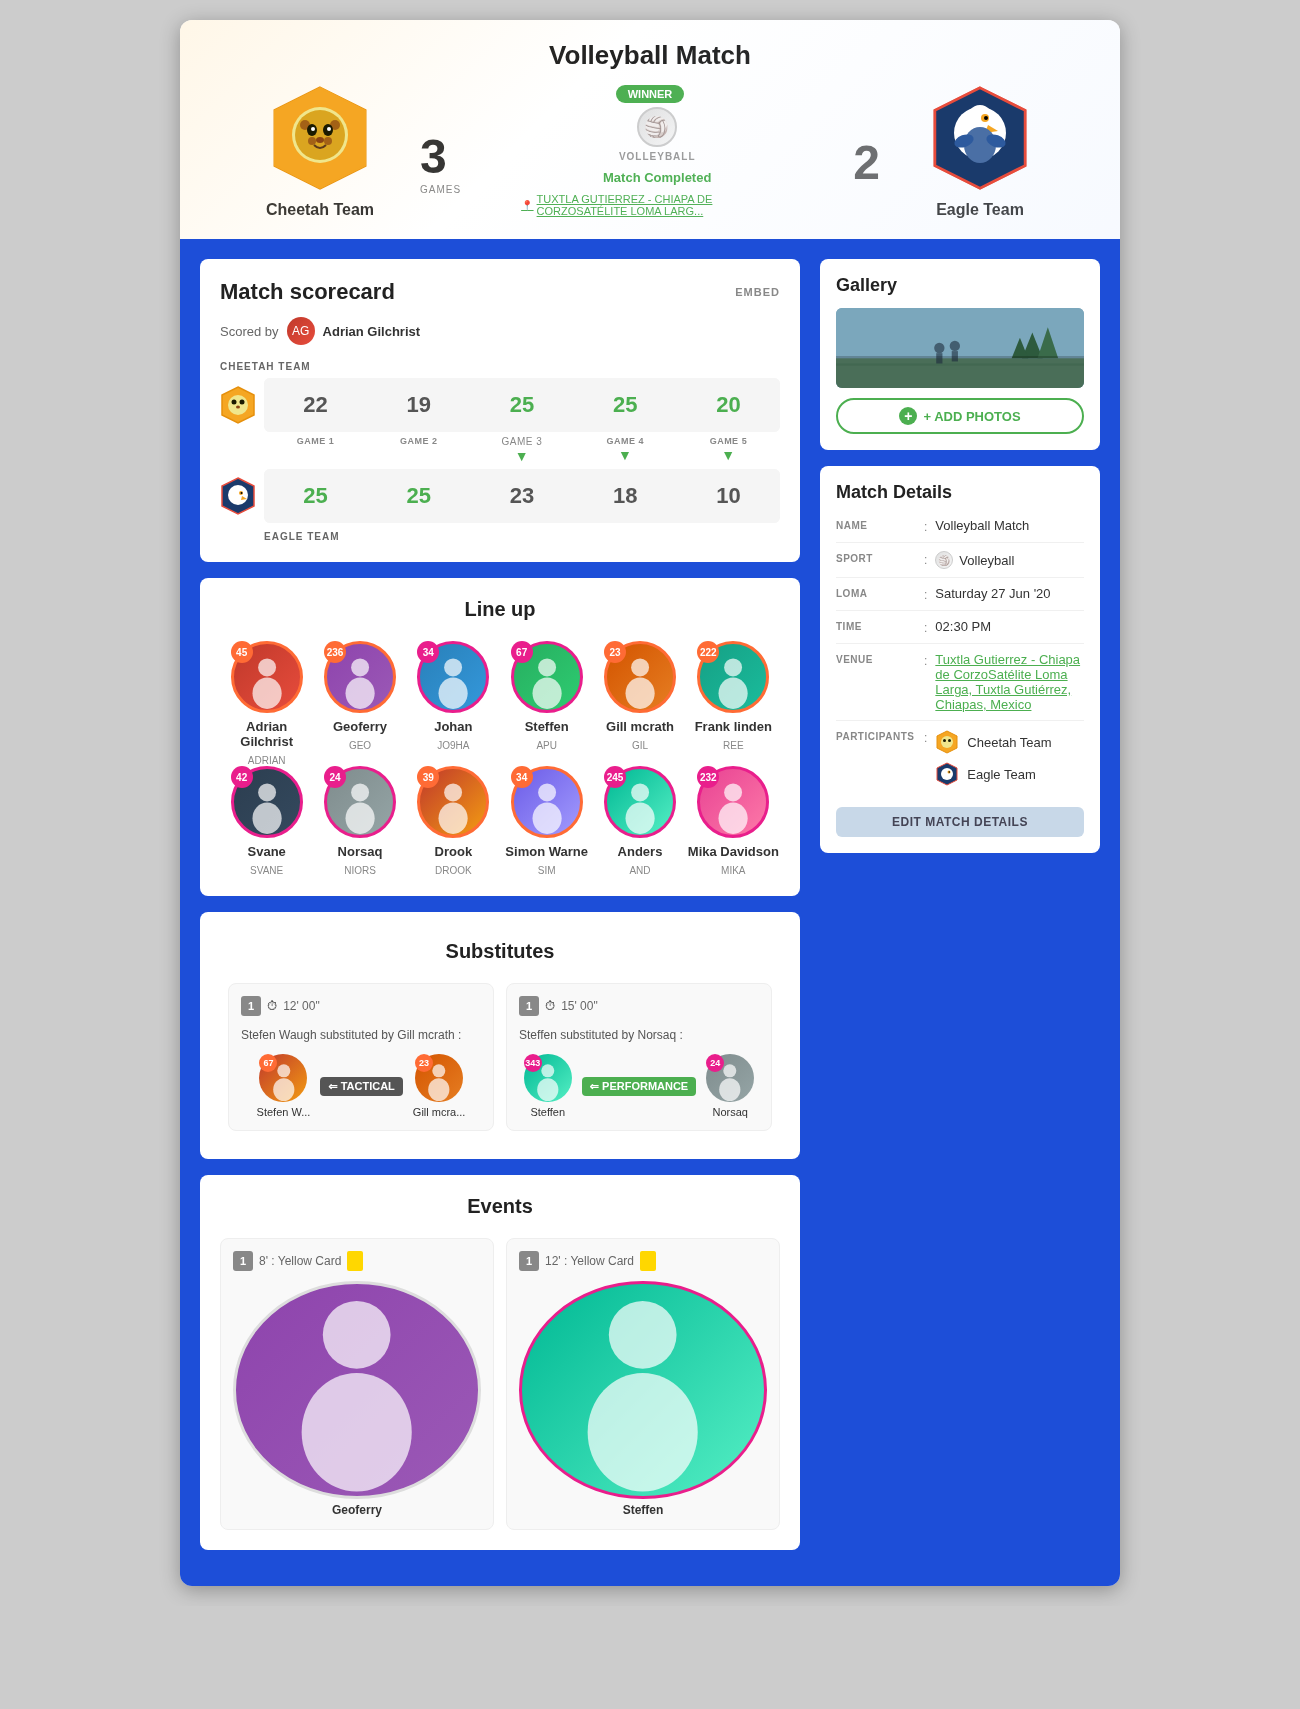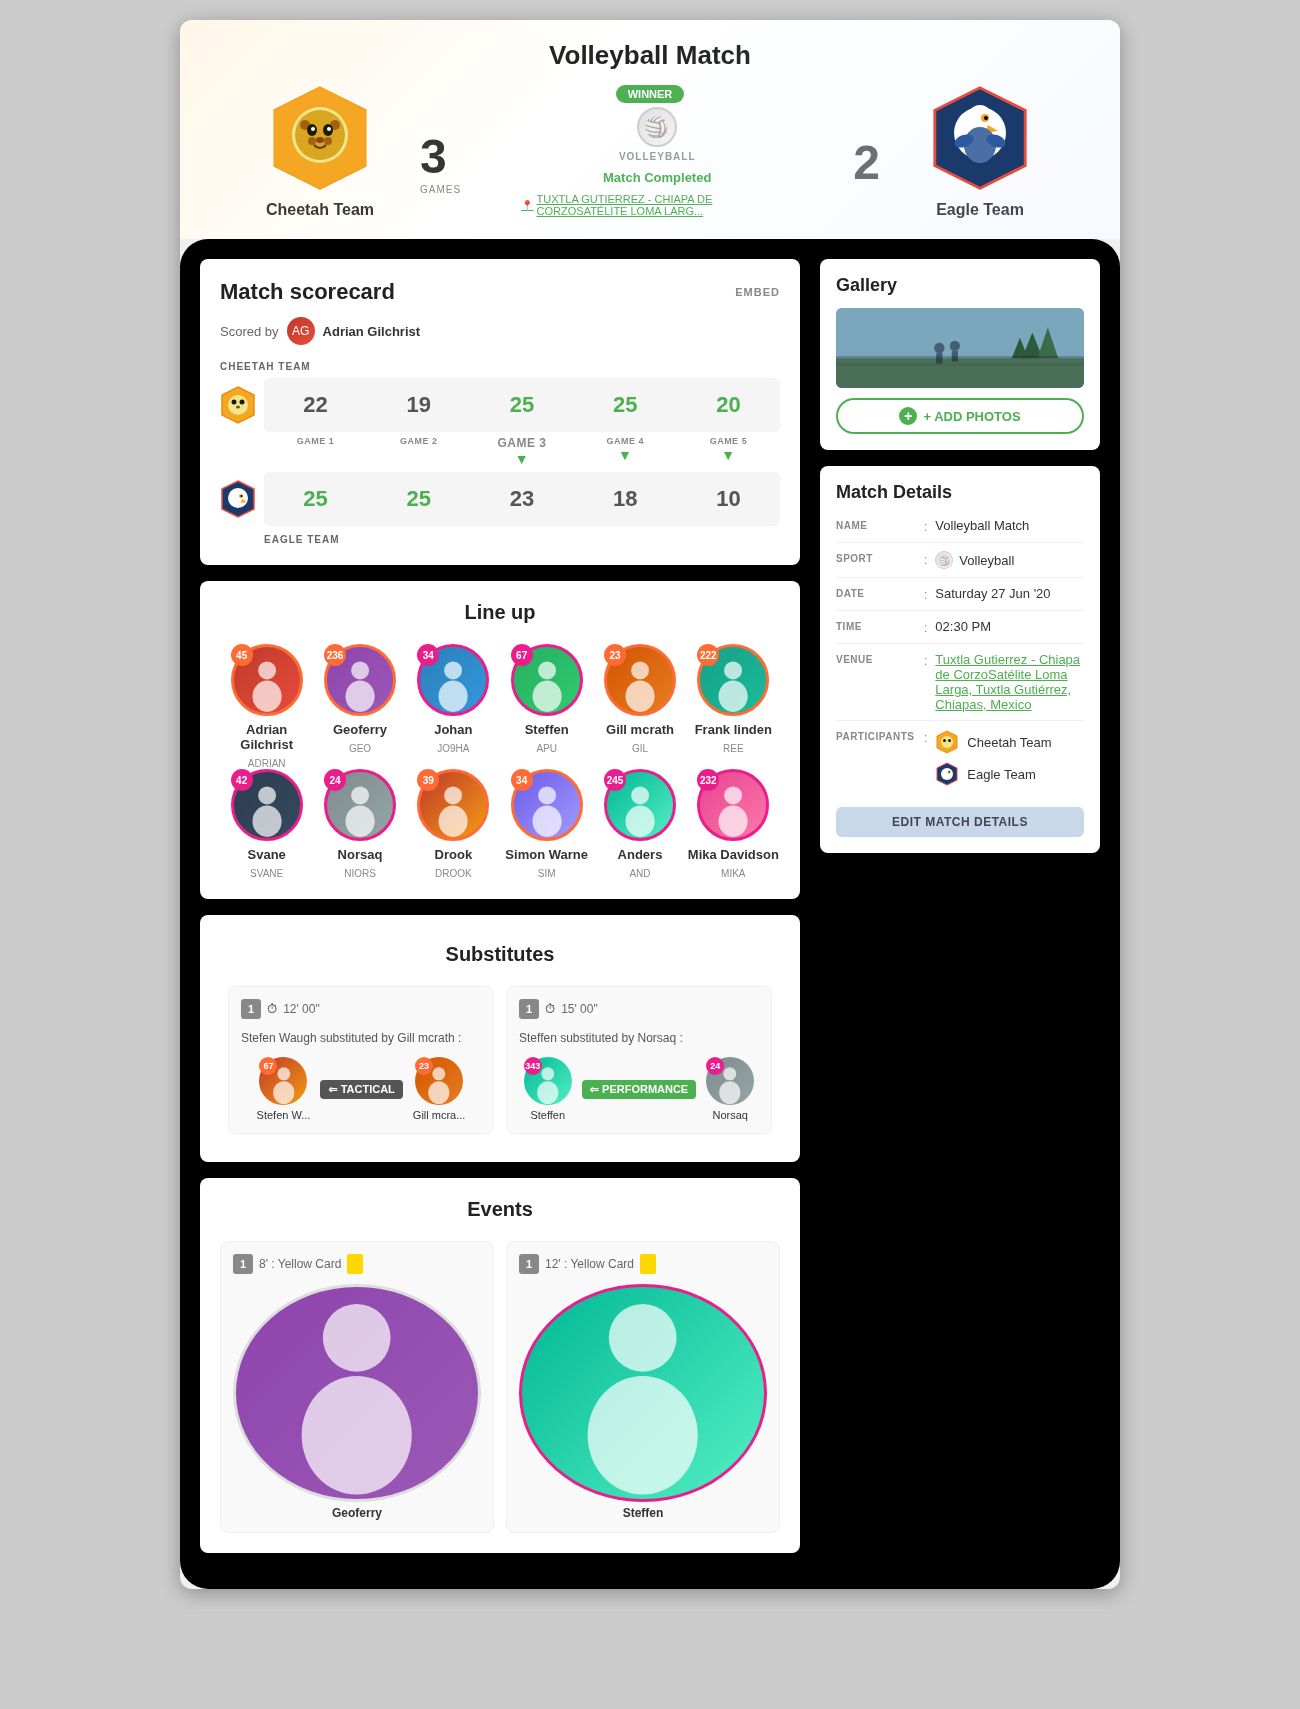--- a/index.html
+++ b/index.html
@@ -129,22 +129,21 @@
       align-items: center;
       gap: 3px;
     }
     .venue-link::before { content: '📍'; font-size: 10px; }
 
     
     .main-content {
       display: flex;
       gap: 0;
       padding: 20px;
-      background: #000000;
-      border-radius: 28px;
+      background: #1d4ed8;
     }
     .left-panel {
       flex: 1;
       min-width: 0;
     }
     .right-panel {
       width: 280px;
       margin-left: 20px;
     }
 
@@ -791,21 +790,21 @@
 
         <div style="display:flex; gap:8px; margin-left:44px; margin-bottom:6px;">
           <div style="flex:1; display:grid; grid-template-columns: repeat(5,1fr); gap:0;">
             <div class="game-label-cell">
               <span style="font-size:9px;color:#888;font-weight:700;letter-spacing:0.5px;">GAME 1</span>
             </div>
             <div class="game-label-cell">
               <span style="font-size:9px;color:#888;font-weight:700;letter-spacing:0.5px;">GAME 2</span>
             </div>
             <div class="game-label-cell">
-              <span style="font-size:12px;color:#888;font-weight:700;letter-spacing:0.5px;">GAME 3</span>
+              <span style="font-size:10px;color:#888;font-weight:400;letter-spacing:0.5px;">GAME 3</span>
               <span class="arrow-down">▼</span>
             </div>
             <div class="game-label-cell">
               <span style="font-size:9px;color:#888;font-weight:700;letter-spacing:0.5px;">GAME 4</span>
               <span class="arrow-down">▼</span>
             </div>
             <div class="game-label-cell">
               <span style="font-size:9px;color:#888;font-weight:700;letter-spacing:0.5px;">GAME 5</span>
               <span class="arrow-down">▼</span>
             </div>
@@ -1169,21 +1168,21 @@
         <div class="detail-row">
           <span class="detail-key">SPORT</span>
           <span class="detail-sep">:</span>
           <div class="detail-val-sport">
             <div class="sport-mini-icon">🏐</div>
             <span>Volleyball</span>
           </div>
         </div>
 
         <div class="detail-row">
-          <span class="detail-key">DATE</span>
+          <span class="detail-key">LOMA</span>
           <span class="detail-sep">:</span>
           <span class="detail-val">Saturday 27 Jun '20</span>
         </div>
 
         <div class="detail-row">
           <span class="detail-key">TIME</span>
           <span class="detail-sep">:</span>
           <span class="detail-val">02:30 PM</span>
         </div>
 

